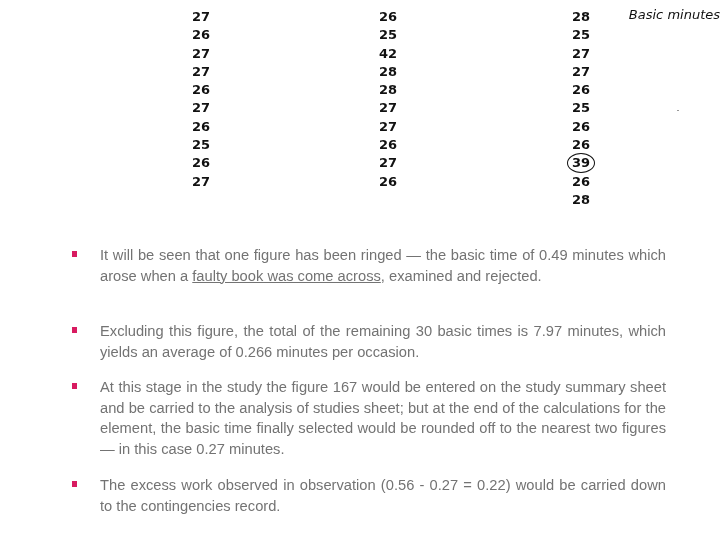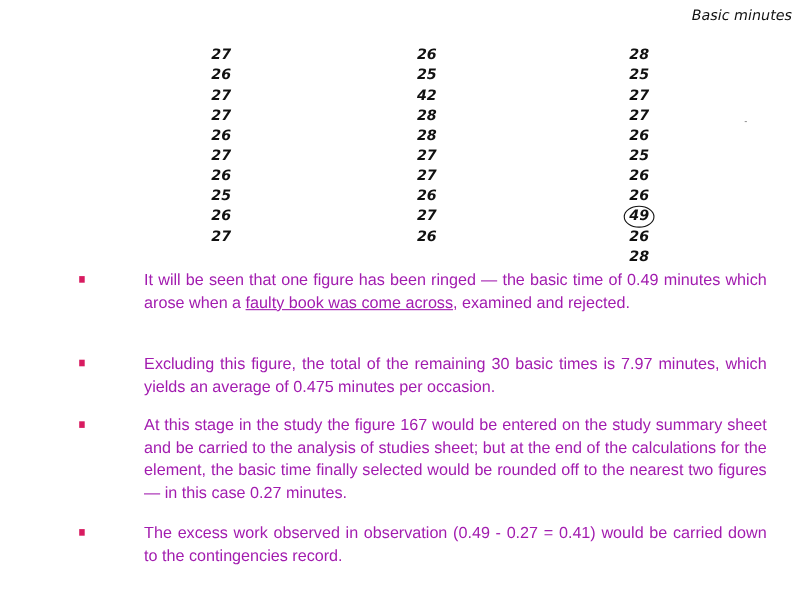--- a/index.html
+++ b/index.html
@@ -1,28 +1,28 @@
 <!DOCTYPE html>
 <html><head>
 <meta charset="utf-8">
 <style>
   html, body { margin:0; padding:0; background:#ffffff; }
   body { width:720px; height:540px; position:relative; overflow:hidden; font-family:"Liberation Sans", sans-serif; color:#111; }
   .table-title { position:absolute; top:7px; left:0; width:720px; text-align:right; font-family:"DejaVu Sans", sans-serif; font-style:italic; font-size:13px; color:#111; padding-left:42px; box-sizing:border-box; }
-  .col { position:absolute; top:42px; font-family:"DejaVu Sans", sans-serif; font-weight:bold; font-size:13px; color:#111;font-style:italic; }
+  .col { position:absolute; top:8px; font-family:"DejaVu Sans", sans-serif; font-weight:bold; font-size:13px; color:#111; }
   .col div { height:18.3px; line-height:18.3px; position:relative; }
   .col1 { left:192px; }
   .col2 { left:379px; }
   .col3 { left:572px; }
   .ringed { display:inline-block; position:relative; }
   .ringed::before { content:""; position:absolute; left:-5px; top:-1px; width:26px; height:18px; border:1.4px solid #111; border-radius:50%; }
   .bullets { position:absolute; left:0; top:245px; width:720px; }
   .bullet { position:absolute; left:72px; width:600px; }
   .bullet .mark { position:absolute; left:0; top:6px; width:5px; height:6px; background:#d81b60; }
-  .bullet .text { position:absolute; left:28px; width:566px; font-size:14.7px; line-height:20.5px; text-align:justify; color:#a21caf;margin-left:31px; }
+  .bullet .text { position:absolute; left:28px; width:566px; font-size:14.7px; line-height:20.5px; text-align:justify; color:#737373; }
   .u { text-decoration:underline; }
   .dot { position:absolute; left:677px; top:110px; width:2px; height:1px; background:#999; }
 </style>
 </head>
 <body>
 
 <div class="table-title">Basic minutes</div>
 
 <div class="col col1">
   <div>27</div>
@@ -52,37 +52,37 @@
 
 <div class="col col3">
   <div>28</div>
   <div>25</div>
   <div>27</div>
   <div>27</div>
   <div>26</div>
   <div>25</div>
   <div>26</div>
   <div>26</div>
-  <div><span class="ringed">49</span></div>
+  <div><span class="ringed">39</span></div>
   <div>26</div>
   <div>28</div>
 </div>
 
 <div class="dot"></div>
 
 <div class="bullets">
   <div class="bullet" style="top:0px;">
     <span class="mark"></span>
     <div class="text"><span>It will be seen that one figure has been ringed — the basic time of 0.49 minutes which arose when a </span><span class="u">faulty book was come across</span><span>, examined and rejected.</span></div>
   </div>
   <div class="bullet" style="top:76px;">
     <span class="mark"></span>
-    <div class="text">Excluding this figure, the total of the remaining 30 basic times is 7.97 minutes, which yields an average of 0.475 minutes per occasion.</div>
+    <div class="text">Excluding this figure, the total of the remaining 30 basic times is 7.97 minutes, which yields an average of 0.266 minutes per occasion.</div>
   </div>
   <div class="bullet" style="top:132px;">
     <span class="mark"></span>
     <div class="text">At this stage in the study the figure 167 would be entered on the study summary sheet and be carried to the analysis of studies sheet; but at the end of the calculations for the element, the basic time finally selected would be rounded off to the nearest two figures — in this case 0.27 minutes.</div>
   </div>
   <div class="bullet" style="top:230px;">
     <span class="mark"></span>
-    <div class="text">The excess work observed in observation (0.49 - 0.27 = 0.41) would be carried down to the contingencies record.</div>
+    <div class="text">The excess work observed in observation (0.56 - 0.27 = 0.22) would be carried down to the contingencies record.</div>
   </div>
 </div>
 
 </body></html>

